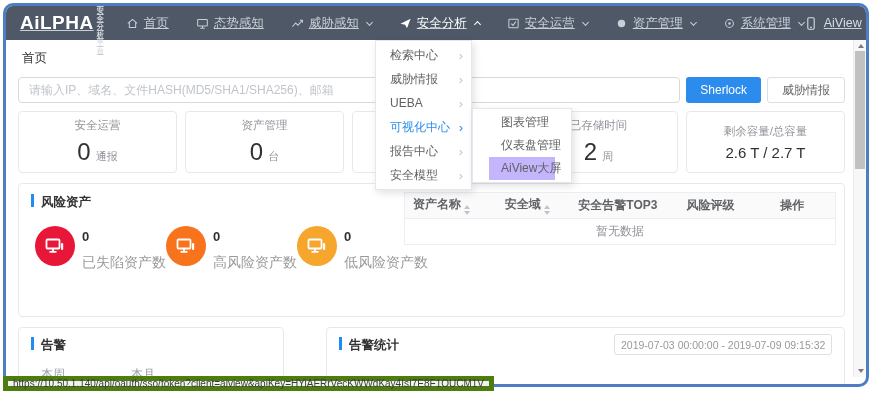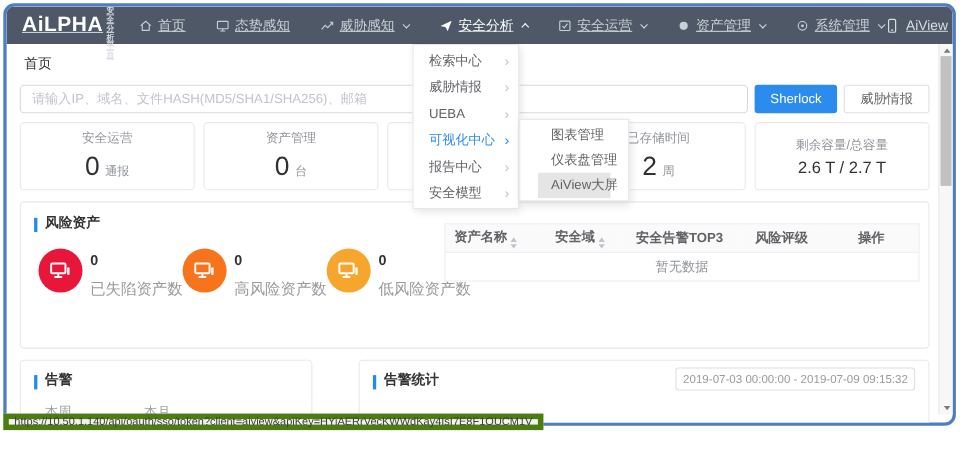--- a/index.html
+++ b/index.html
@@ -36,31 +36,31 @@
   .cards-row { display: flex; gap: 8px; margin-top: 8px; }
   .card { flex: 1; height: 62px; border: 1px solid #e8e8e8; border-radius: 4px; background: #fff;
           display: flex; flex-direction: column; align-items: center; justify-content: center; }
   .card-title { font-size: 11.5px; color: #909399; margin-bottom: 5px; }
   .card-value-row { display: flex; align-items: baseline; gap: 5px; }
   .card-value { font-size: 24px; color: #303133; }
   .card:nth-child(5) .card-value { font-size: 15px; }
   .card-unit { font-size: 11px; color: #909399; }
 
   .risk-panel { margin-top: 10px; height: 134px; border: 1px solid #e8e8e8; border-radius: 4px; position: relative; background: #fff; }
-  .panel-title { display: flex; align-items: flex-end; gap: 7px; font-size: 12.5px; font-weight: bold; color: #333; }
+  .panel-title { display: flex; align-items: flex-start; gap: 7px; font-size: 12.5px; font-weight: bold; color: #333; }
   .blue-bar { width: 3px; height: 13px; background: #1e8cf0; }
   .risk-title { position: absolute; left: 12px; top: 10px; }
   .risk-items { position: absolute; left: 16px; top: 42px; width: 330px; display: flex; justify-content: space-between; }
   .risk-item { display: flex; }
   .risk-circle { width: 40px; height: 40px; border-radius: 50%; display: flex; align-items: center; justify-content: center; flex: 0 0 auto; }
   .risk-meta { margin-left: 7px; display: flex; flex-direction: column; justify-content: space-between; height: 46px; padding-top: 3px; }
   .risk-value { font-size: 13px; font-weight: bold; color: #303133; }
   .risk-label { font-size: 14px; color: #999; white-space: nowrap; }
 
-  .asset-table { position: absolute; left: 352px; right: 8px; top: 19px; padding-left: 33px; }
+  .asset-table { position: absolute; left: 352px; right: 8px; top: 8px; padding-left: 33px; }
   .asset-table table { width: 100%; border-collapse: collapse; font-size: 12px; border: 1px solid #ebeef5; }
   .asset-table th { background: #fafafa; color: #606266; font-weight: bold; height: 26px; border-bottom: 1px solid #ebeef5; white-space: nowrap; }
   .asset-table th:first-child { text-align: left; padding-left: 8px; }
   .asset-table td { height: 26px; text-align: center; color: #909399; }
   .sort { display: inline-flex; flex-direction: column; margin-left: 3px; vertical-align: -1px; }
   .sort i { display: block; width: 0; height: 0; border-left: 3.5px solid transparent; border-right: 3.5px solid transparent; }
   .sort .tu { border-bottom: 4px solid #c0c4cc; margin-bottom: 2px; }
   .sort .td { border-top: 4px solid #c0c4cc; }
 
   .bottom-row { display: flex; gap: 10px; margin-top: 10px; height: 75px; }
@@ -75,21 +75,21 @@
   .dropdown { position: absolute; left: 375px; top: 40px; width: 97px; background: #fff; border: 1px solid #e4e7ed;
               box-shadow: 2px 3px 8px rgba(0,0,0,.12); z-index: 30; padding: 2px 0; }
   .dd-item { height: 24px; display: flex; align-items: center; justify-content: space-between; padding: 0 8px 0 14px;
              font-size: 12px; color: #606266; cursor: pointer; }
   .dd-item .arrow { color: #c0c4cc; font-size: 13px; line-height: 1; }
   .dd-item.active { color: #2b8ced; }
   .dd-item.active .arrow { color: #2b8ced; }
   .submenu { position: absolute; left: 472px; top: 108px; width: 100px; background: #fff; border: 1px solid #e4e7ed;
              box-shadow: 2px 3px 8px rgba(0,0,0,.12); z-index: 31; padding: 2px 16px; }
   .sm-item { height: 23px; display: flex; align-items: center; padding: 0 12px; font-size: 12px; color: #606266; cursor: pointer; white-space: nowrap; }
-  .sm-item.hover { background: #e5e5e5; }
+  .sm-item.hover { background: #c4b5fd; }
 
   
   .scrollbar { position: absolute; left: 853px; top: 40px; width: 13px; height: 337px; background: #f7f7f7; z-index: 20; border-left: 1px solid #ececec; }
   .sb-up, .sb-down { position: absolute; left: 0; width: 13px; height: 10px; display: flex; align-items: center; justify-content: center; }
   .sb-up { top: 1px; } .sb-down { bottom: 1px; }
   .sb-up i { width: 0; height: 0; border-left: 3.5px solid transparent; border-right: 3.5px solid transparent; border-bottom: 4.5px solid #7a7a7a; }
   .sb-down i { width: 0; height: 0; border-left: 3.5px solid transparent; border-right: 3.5px solid transparent; border-top: 4.5px solid #7a7a7a; }
   .sb-thumb { position: absolute; left: 1px; top: 11px; width: 10px; height: 118px; background: #c1c1c1; cursor: pointer; }
 
   

